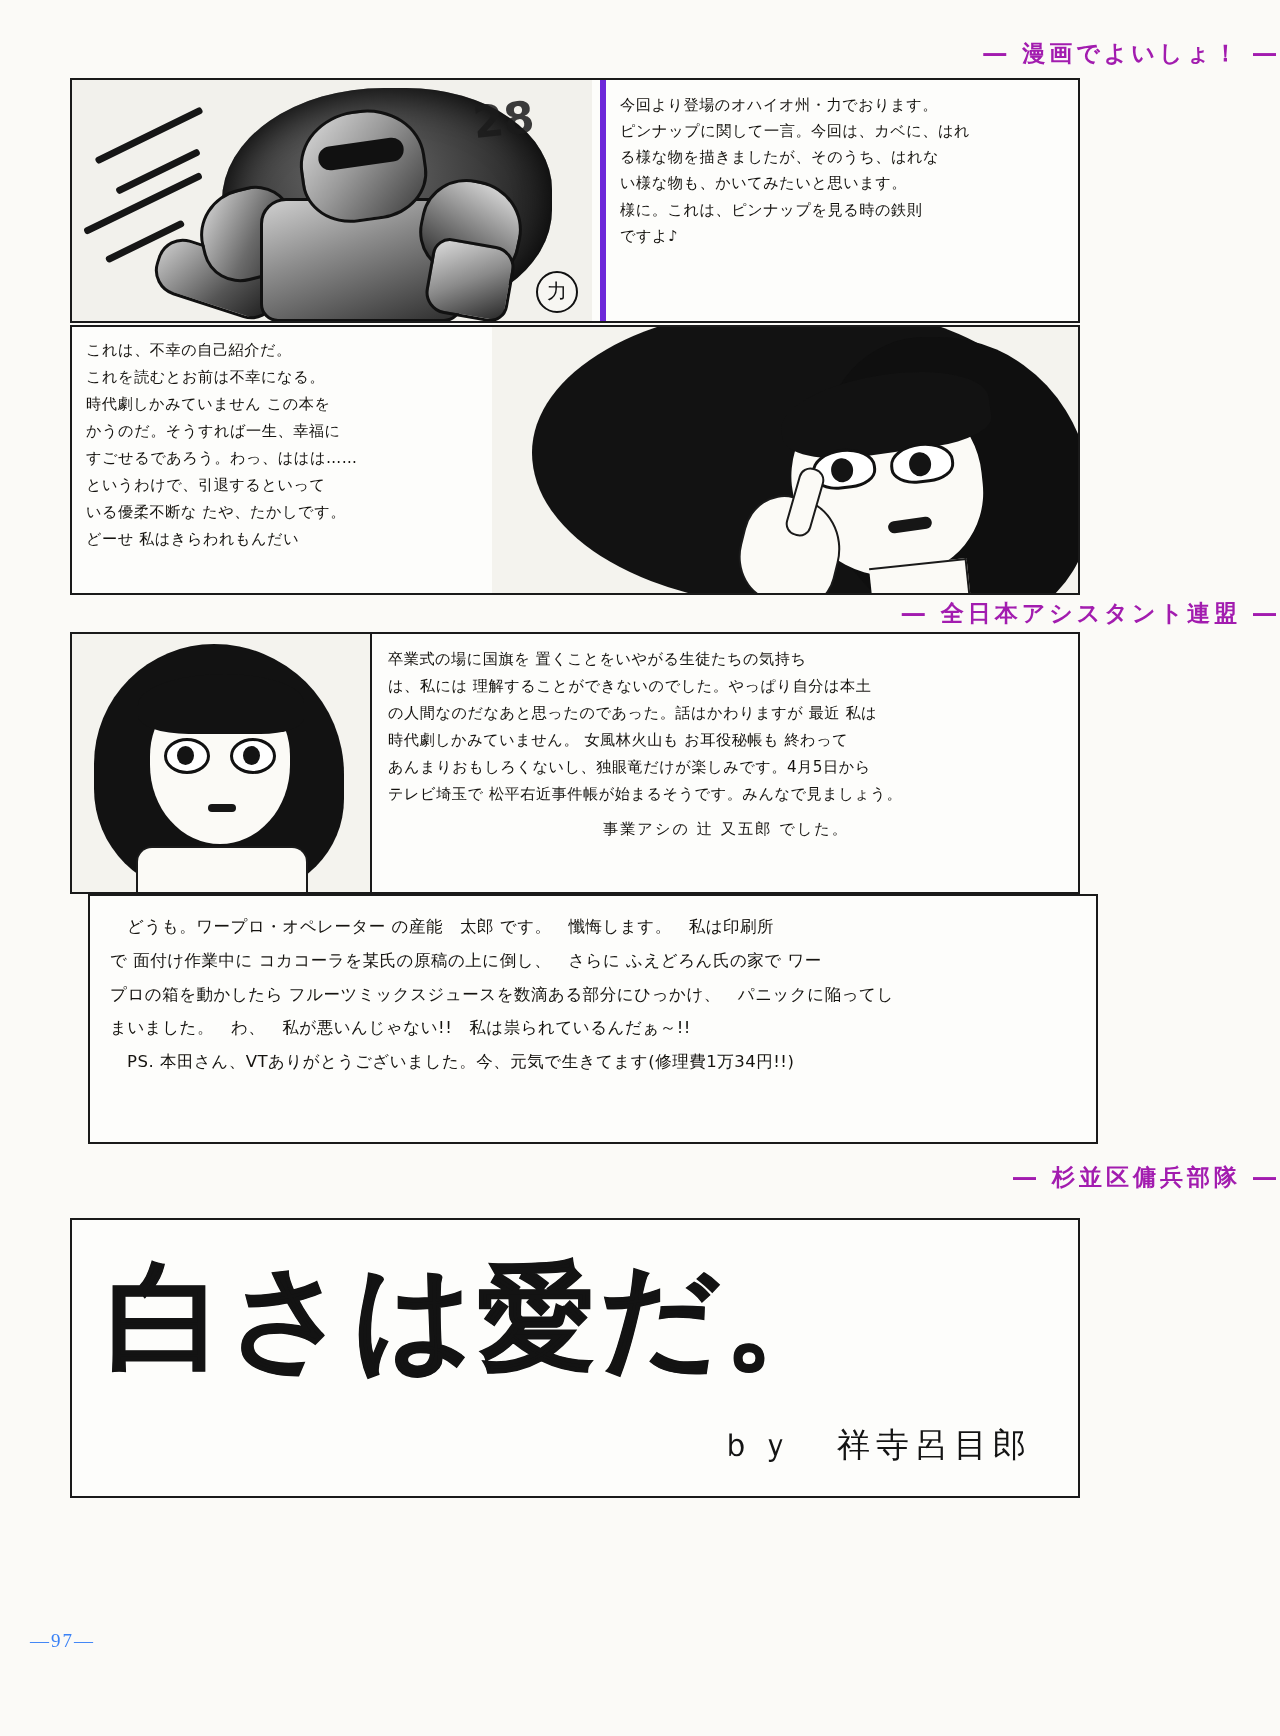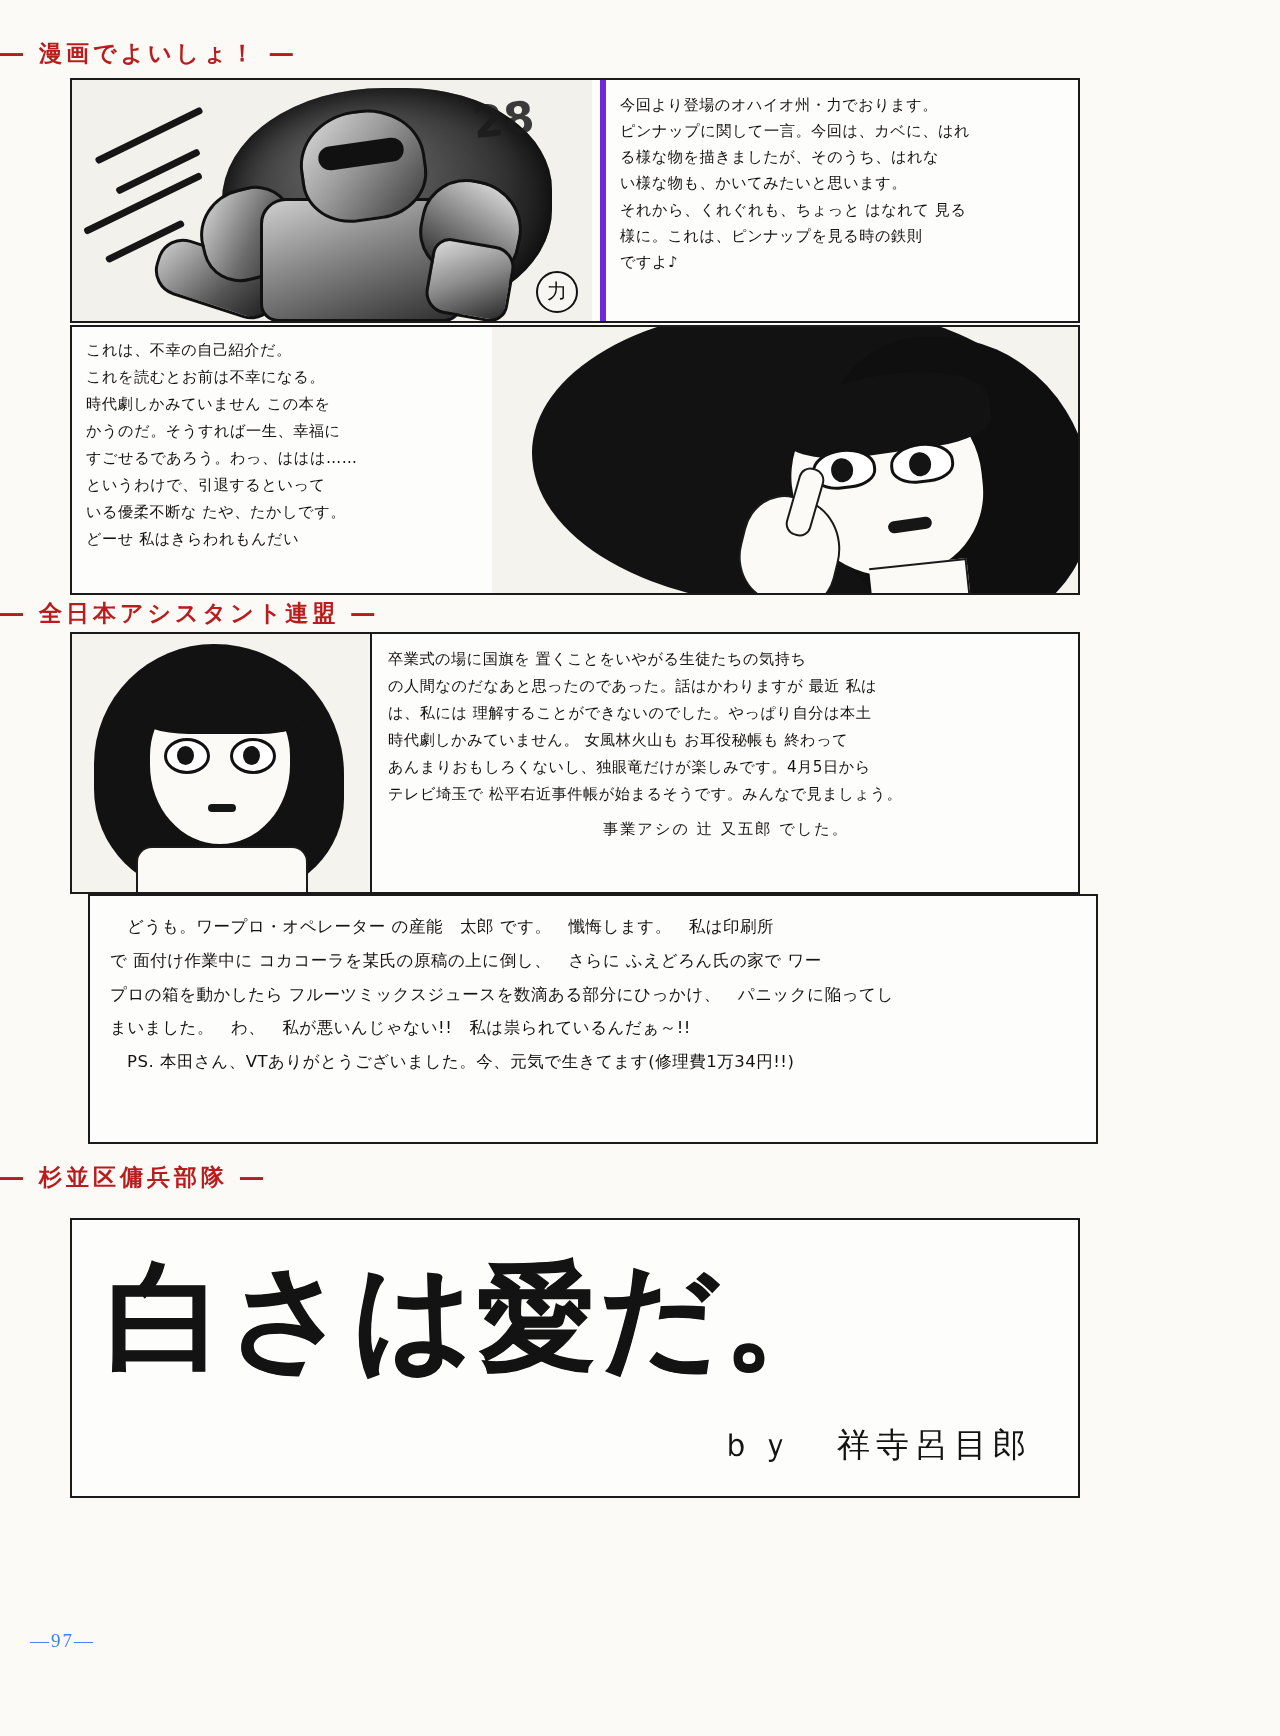--- a/index.html
+++ b/index.html
@@ -18,25 +18,25 @@
   .page {
     position: absolute;
     inset: 0;
     background: #fbfaf7;
   }
 
   
   .section-header {
     position: absolute;
     width: 100%;
-    text-align: left;
+    text-align: right;
     font-family: "DejaVu Sans", sans-serif;
     font-weight: bold;
     letter-spacing: 4px;
-    color: #b91c1c;
+    color: #a21caf;
   }
 
   
   .panel {
     position: absolute;
     border: 2px solid #1a1a1a;
     background: #fdfdfb;
     box-sizing: border-box;
     overflow: hidden;
   }
@@ -418,21 +418,20 @@
       <div class="head"></div>
       <div class="visor"></div>
       <div class="num">28</div>
       <div class="sig">力</div>
     </div>
     <div class="text-col hand">
       <div>今回より登場のオハイオ州・力でおります。</div>
       <div>ピンナップに関して一言。今回は、カベに、はれ</div>
       <div>る様な物を描きましたが、そのうち、はれな</div>
       <div>い様な物も、かいてみたいと思います。</div>
-      <div>それから、くれぐれも、ちょっと はなれて 見る</div>
       <div>様に。これは、ピンナップを見る時の鉄則</div>
       <div>ですよ♪</div>
     </div>
   </div>
 
   <div class="panel" id="panel-girl1">
     <div class="text-col hand">
       <div>これは、不幸の自己紹介だ。</div>
       <div>これを読むとお前は不幸になる。</div>
       <div>時代劇しかみていません この本を</div>
@@ -463,22 +462,22 @@
       <div class="hair"></div>
       <div class="face"></div>
       <div class="bangs"></div>
       <div class="eye l"></div>
       <div class="eye r"></div>
       <div class="mouth"></div>
       <div class="collar"></div>
     </div>
     <div class="text-col hand">
       <div>卒業式の場に国旗を 置くことをいやがる生徒たちの気持ち</div>
+      <div>は、私には 理解することができないのでした。やっぱり自分は本土</div>
       <div>の人間なのだなあと思ったのであった。話はかわりますが 最近 私は</div>
-      <div>は、私には 理解することができないのでした。やっぱり自分は本土</div>
       <div>時代劇しかみていません。 女風林火山も お耳役秘帳も 終わって</div>
       <div>あんまりおもしろくないし、独眼竜だけが楽しみです。4月5日から</div>
       <div>テレビ埼玉で 松平右近事件帳が始まるそうです。みんなで見ましょう。</div>
       <div class="signline">事業アシの 辻 又五郎 でした。</div>
     </div>
   </div>
 
   <div class="panel" id="panel-text">
     <div class="body hand">
       <div>　どうも。ワープロ・オペレーター の産能　太郎 です。　懺悔します。　私は印刷所</div>

